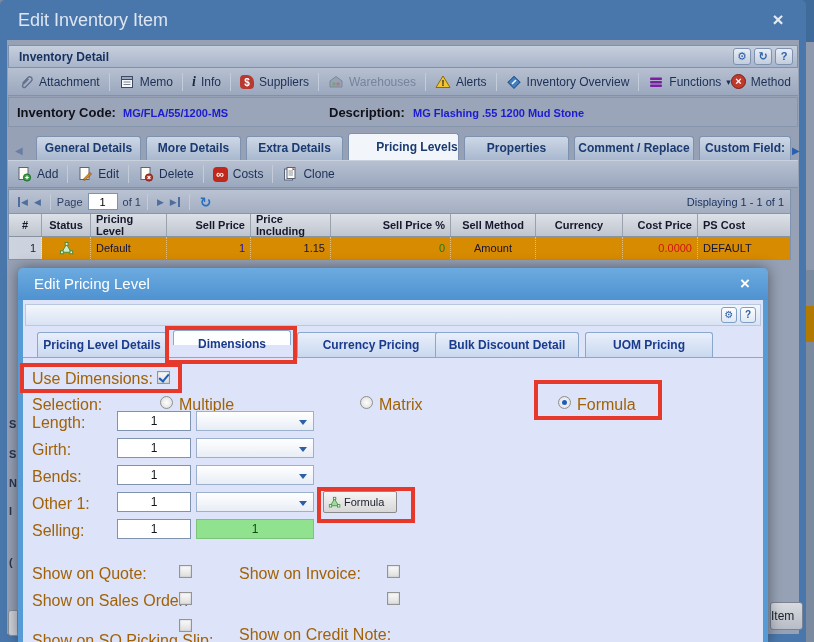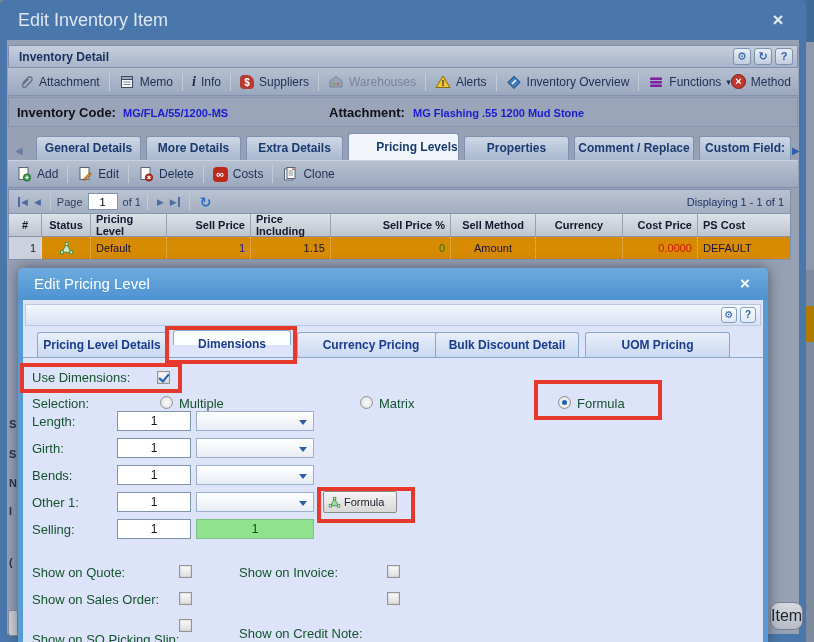--- a/index.html
+++ b/index.html
@@ -55,33 +55,33 @@
   .grid-head { height:23px; display:flex; background:linear-gradient(#dde1e8,#bfc5cf); border-bottom:1px solid #8a93a2; }
   .gh-cell { font-size:11px; font-weight:600; color:#15172b; border-right:1px solid #9aa1ad; display:flex; align-items:center; padding:0 5px; }
   .grid-row { height:22px; display:flex; background:#d78b00; }
   .gr-cell { font-size:11px; color:#14143a; border-right:1px dotted rgba(255,255,255,.45); display:flex; align-items:center; padding:0 5px; }
   .ar { justify-content:flex-end; } .ac { justify-content:center; }
   .c0{width:33px;} .c1{width:49px;} .c2{width:76px;} .c3{width:84px;} .c4{width:80px;} .c5{width:120px;} .c6{width:85px;} .c7{width:87px;} .c8{width:75px;} .c9{width:92px; border-right:none;}
   .numcell { background:#ccd3de; color:#20222e; }
 
   .edge-frag { font-size:11px; font-weight:bold; color:#2a3550; z-index:5; }
   .frag-btn { left:8px; top:610px; width:10px; height:26px; background:#cfd3da; border:1px solid #8a8f98; border-radius:3px 0 0 3px; z-index:5; }
-  .item-btn { left:770px; top:602px; width:33px; height:28px; background:linear-gradient(#d7dae0,#b7bcc6); border:1px solid #7a8294; border-radius:9px; font-size:16px; color:#20242e; text-align:left; line-height:26px; z-index:5; cursor:pointer; }
+  .item-btn { left:770px; top:602px; width:33px; height:28px; background:linear-gradient(#d7dae0,#b7bcc6); border:1px solid #7a8294; border-radius:3px; font-size:12px; color:#20242e; text-align:left; line-height:26px; z-index:5; cursor:pointer; }
 
   
   .modal { left:18px; top:268px; width:750px; height:374px; background:#579bd6; border-radius:5px 5px 0 0; box-shadow:0 0 14px rgba(0,0,0,.45); z-index:10; }
   .modal-titlebar { left:0; top:0; width:750px; height:32px; background:linear-gradient(#6cabdf,#4e92d1); border-radius:5px 5px 0 0; color:#fff; font-size:15px; line-height:32px; padding-left:16px; }
   .modal-close { right:14px; top:7px; width:18px; height:18px; color:#fff; font-size:17px; font-weight:bold; line-height:18px; text-align:center; cursor:pointer; }
   .modal-body { left:5px; top:32px; width:740px; height:342px; background:#dde3f8; overflow:hidden; }
   .mini-header { left:2px; top:4px; width:736px; height:22px; background:linear-gradient(#f3f6fc,#d9e3f4); border:1px solid #b8c8e0; display:flex; align-items:center; justify-content:flex-end; gap:3px; padding-right:4px; }
   .mini-btn { width:16px; height:16px; background:linear-gradient(#fdfefe,#dfe8f3); border:1px solid #7f9fc6; border-radius:3px; font-size:10px; color:#2b5fa8; font-weight:bold; text-align:center; line-height:14px; cursor:pointer; }
   .itab { position:absolute; height:25px; background:linear-gradient(#e9effb,#c9d8ef); border:1px solid #8aa7cc; border-bottom:none; border-radius:3px 3px 0 0; font-size:12px; font-weight:bold; color:#1a3a8c; text-align:center; line-height:24px; cursor:pointer; }
   .itab.active { background:#fdfeff; height:15px; line-height:26px; z-index:2; }
   .itab-line { left:0; top:57px; width:740px; height:1px; background:#8aa7cc; }
-  .form-lbl { font-size:13px; color:#14532d; }
+  .form-lbl { font-size:16px; color:#a16207; }
   .chk { width:13px; height:13px; background:linear-gradient(#fbfbfb,#dedede); border:1px solid #949494; box-shadow:inset 0 0 2px #bbb; cursor:pointer; }
   .chk.checked::after { content:""; position:absolute; left:3px; top:0px; width:4px; height:8px; border-right:2px solid #1d5fb8; border-bottom:2px solid #1d5fb8; transform:rotate(40deg); }
   .radio { width:13px; height:13px; border-radius:50%; background:radial-gradient(#ffffff,#d8d8d8); border:1px solid #8f8f8f; cursor:pointer; }
   .radio.sel::after { content:""; position:absolute; left:3px; top:3px; width:5px; height:5px; border-radius:50%; background:#1d5fb8; }
   .f-input { width:74px; height:20px; border:1px solid #7f93ae; background:#fff; text-align:center; font-size:12px; color:#14161f; font-family:inherit; }
   .f-select { width:118px; height:20px; border:1px solid #9ab0cc; background:linear-gradient(#ffffff,#e8edf5); cursor:pointer; }
   .f-select::after { content:""; position:absolute; right:6px; top:8px; border-left:4px solid transparent; border-right:4px solid transparent; border-top:5px solid #2b5fa8; }
   .formula-btn { width:74px; height:22px; background:linear-gradient(#f5f5f5,#d7d7d7); border:1px solid #8a8a8a; border-radius:2px; display:flex; align-items:center; gap:3px; padding:0 4px; font-size:11px; color:#20242e; cursor:pointer; }
   .result-green { width:118px; height:20px; background:#90e28e; border:1px solid #7bc47a; text-align:center; font-size:12px; line-height:19px; color:#134a13; }
 
@@ -175,21 +175,21 @@
       </span>
       <span class="tb-item" style="margin-left:auto;">
         <span class="icon-16" style="background:#c23a2c; border:1px solid #7e1f16; border-radius:50%; color:#fff; font-size:11px; font-weight:bold; text-align:center; line-height:13px; width:15px; height:15px;">×</span>
         <span>Method</span>
       </span>
     </div>
 
     <div class="abs info-bar">
       <span class="abs lbl-strong" style="left:8px; top:7px;">Inventory Code:</span>
       <span class="abs val-blue" style="left:114px; top:9px;">MG/FLA/55/1200-MS</span>
-      <span class="abs lbl-strong" style="left:320px; top:7px;">Attachment:</span>
+      <span class="abs lbl-strong" style="left:320px; top:7px;">Description:</span>
       <span class="abs val-blue" style="left:404px; top:9px;">MG Flashing .55 1200 Mud Stone</span>
     </div>
 
     <div class="abs tabstrip">
       <span class="tab-arrow" style="left:8px; color:#6a7ea5;">◀</span>
       <div class="tab" style="left:29px; width:105px;">General Details</div>
       <div class="tab" style="left:139px; width:95px;">More Details</div>
       <div class="tab" style="left:239px; width:97px;">Extra Details</div>
       <div class="tab active" style="left:341px; width:111px;">Pricing Levels</div>
       <div class="tab" style="left:567px; width:120px;">Comment / Replace</div>
@@ -308,21 +308,21 @@
   <div class="abs modal-body">
     <div class="abs mini-header">
       <span class="mini-btn">⚙</span>
       <span class="mini-btn">?</span>
     </div>
 
     <div class="itab" style="left:14px; top:32px; width:130px;">Pricing Level Details</div>
     <div class="itab active" style="left:150px; top:30px; width:118px;">Dimensions</div>
     <div class="itab" style="left:274px; top:32px; width:148px;">Currency Pricing</div>
     <div class="itab" style="left:412px; top:32px; width:144px;">Bulk Discount Detail</div>
-    <div class="itab" style="left:562px; top:32px; width:145px;">UOM Pricing</div>
+    <div class="itab" style="left:562px; top:32px; width:128px;">UOM Pricing</div>
     <div class="abs itab-line"></div>
 
     <span class="abs form-lbl" style="left:9px; top:70px;">Use Dimensions:</span>
     <span class="abs chk checked" style="left:134px; top:71px;"></span>
 
     <span class="abs form-lbl" style="left:9px; top:96px;">Selection:</span>
     <span class="abs radio" style="left:137px; top:96px;"></span>
     <span class="abs form-lbl" style="left:156px; top:96px;">Multiple</span>
     <span class="abs radio" style="left:337px; top:96px;"></span>
     <span class="abs form-lbl" style="left:356px; top:96px;">Matrix</span>

